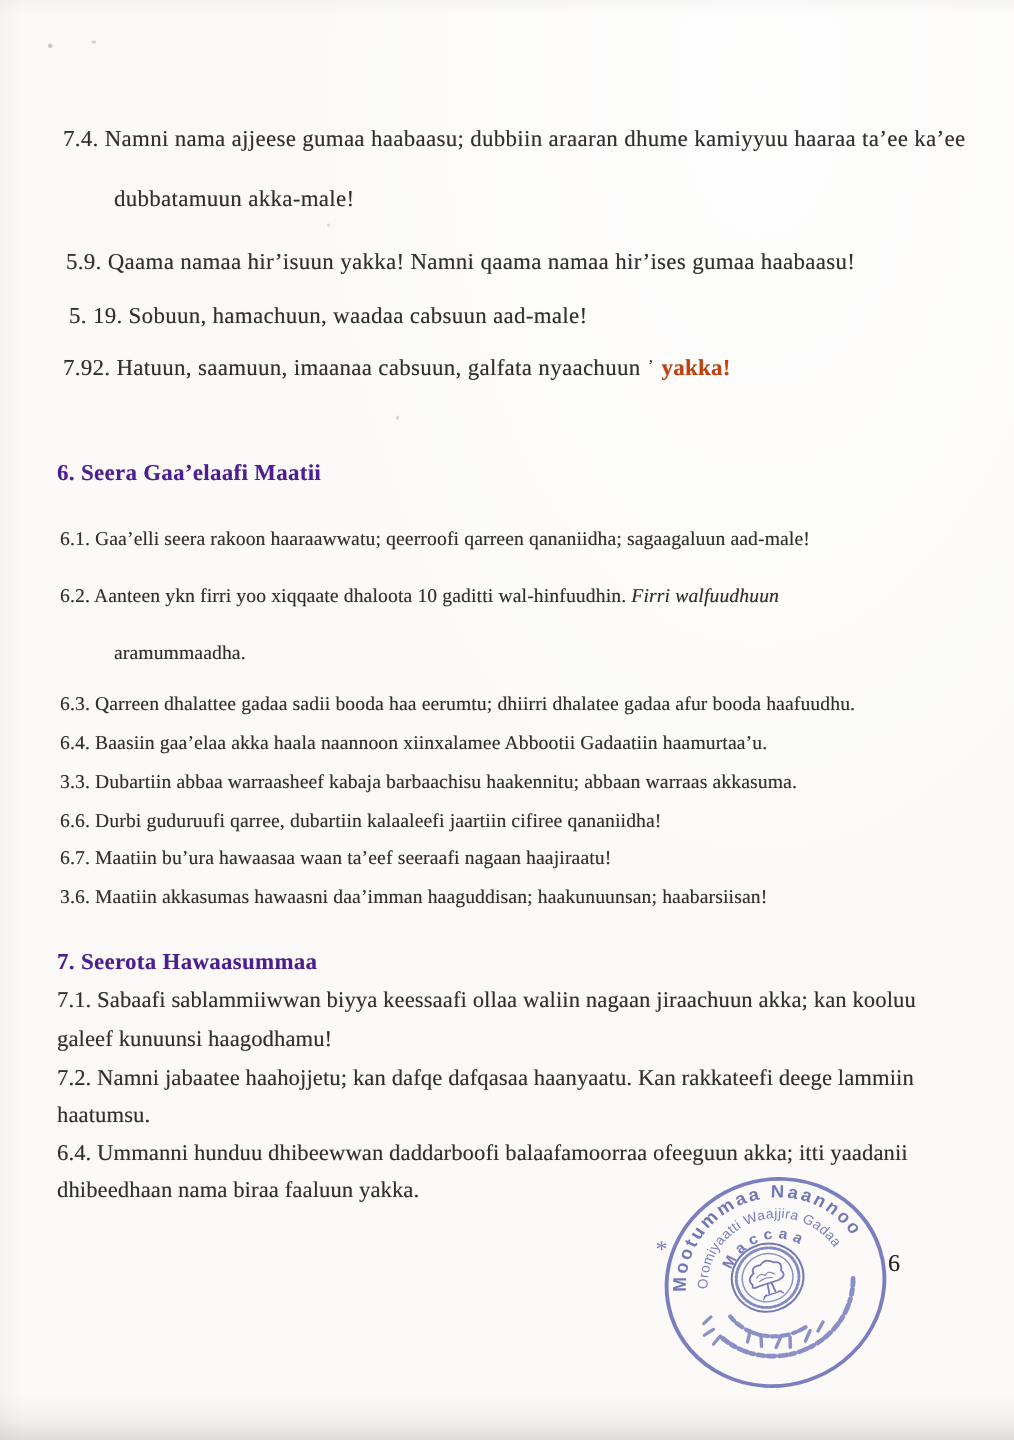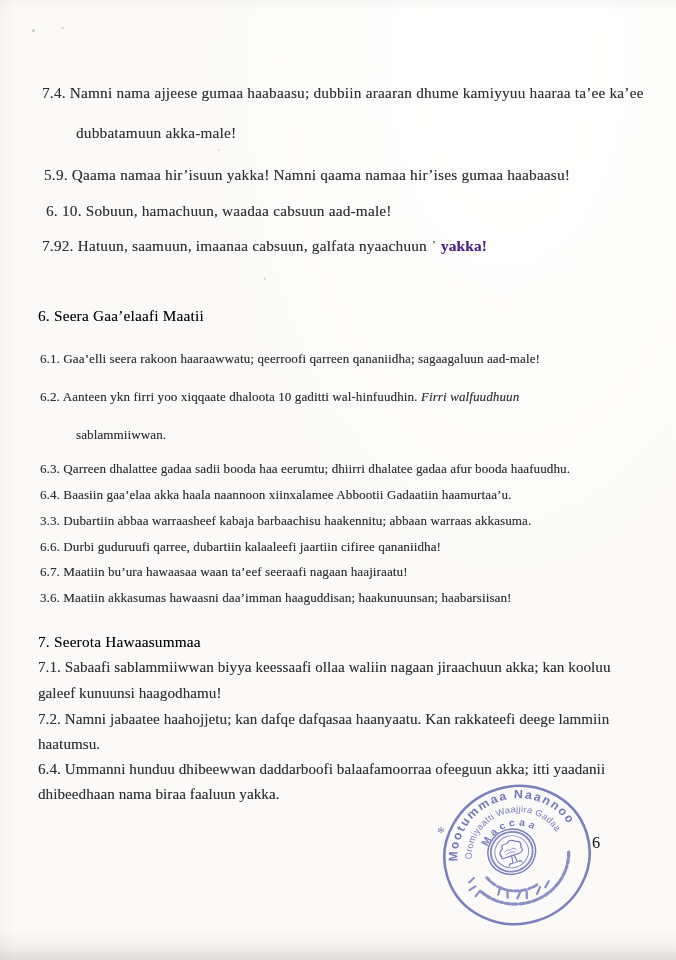--- a/index.html
+++ b/index.html
@@ -16,23 +16,23 @@
       linear-gradient(to bottom, rgba(130,128,122,0.05) 0px, rgba(130,128,122,0) 10px),
       radial-gradient(ellipse at 75% 6%, rgba(255,255,255,0.85), rgba(255,255,255,0) 45%);
   }
   .line{
     position:absolute;white-space:nowrap;color:#2f2f2f;
     text-shadow:0.2px 0.2px 0.45px rgba(55,55,55,0.45);
   }
   .s5{font-size:15.2px;letter-spacing:0.25px;}
   .s6{font-size:13px;letter-spacing:0.12px;}
   .s7{font-size:15px;letter-spacing:0.1px;}
-  .heading{font-weight:normal;font-size:15.2px;letter-spacing:0.25px;color:#000000;}
+  .heading{font-weight:bold;font-size:15.2px;letter-spacing:0.25px;color:#4c1d95;}
   .mark{font-size:11px;vertical-align:3px;margin-left:5px;margin-right:1px;}
-  .line b{font-weight:bold;color:#4c1d95;}
+  .line b{font-weight:bold;color:#c2410c;}
   .line i{}
   .page-num{position:absolute;left:592px;top:834px;font-size:16px;color:#222;
     text-shadow:0.2px 0.2px 0.4px rgba(55,55,55,0.4);}
   .speck{position:absolute;background:#90908c;border-radius:50%;pointer-events:none;}
   #sp1{left:32px;top:29px;width:3px;height:3px;opacity:.45;}
   #sp2{left:61px;top:27px;width:3px;height:2px;opacity:.4;}
   #sp3{left:264px;top:277px;width:2px;height:3px;opacity:.35;}
   #sp4{left:218px;top:149px;width:2px;height:2px;opacity:.3;}
   .stamp{position:absolute;left:415px;top:770px;width:195px;height:180px;opacity:.9;}
 </style>
@@ -42,27 +42,27 @@
 <div class="paper-shade"></div>
 
 <div class="speck" id="sp1"></div>
 <div class="speck" id="sp2"></div>
 <div class="speck" id="sp3"></div>
 <div class="speck" id="sp4"></div>
 
 <div class="line s5" style="left:42px;top:84px">7.4. Namni nama ajjeese gumaa haabaasu; dubbiin araaran dhume kamiyyuu haaraa ta’ee ka’ee</div>
 <div class="line s5" style="left:76px;top:124px">dubbatamuun akka-male!</div>
 <div class="line s5" style="left:44px;top:166px">5.9. Qaama namaa hir’isuun yakka! Namni qaama namaa hir’ises gumaa haabaasu!</div>
-<div class="line s5" style="left:46px;top:202px">6. 10. Sobuun, hamachuun, waadaa cabsuun aad-male!</div>
+<div class="line s5" style="left:46px;top:202px">5. 19. Sobuun, hamachuun, waadaa cabsuun aad-male!</div>
 <div class="line s5" style="left:42px;top:237px"><span>7.92. Hatuun, saamuun, imaanaa cabsuun, galfata nyaachuun</span><span class="mark">’</span> <b>yakka!</b></div>
 
 <div class="line heading" style="left:38px;top:307px">6. Seera Gaa’elaafi Maatii</div>
 <div class="line s6" style="left:40px;top:351px">6.1. Gaa’elli seera rakoon haaraawwatu; qeerroofi qarreen qananiidha; sagaagaluun aad-male!</div>
 <div class="line s6" style="left:40px;top:389px"><span>6.2. Aanteen ykn firri yoo xiqqaate dhaloota 10 gaditti wal-hinfuudhin.</span> <i>Firri walfuudhuun</i></div>
-<div class="line s6" style="left:76px;top:427px">sablammiiwwan.</div>
+<div class="line s6" style="left:76px;top:427px">aramummaadha.</div>
 <div class="line s6" style="left:40px;top:461px">6.3. Qarreen dhalattee gadaa sadii booda haa eerumtu; dhiirri dhalatee gadaa afur booda haafuudhu.</div>
 <div class="line s6" style="left:40px;top:487px">6.4. Baasiin gaa’elaa akka haala naannoon xiinxalamee Abbootii Gadaatiin haamurtaa’u.</div>
 <div class="line s6" style="left:40px;top:513px">3.3. Dubartiin abbaa warraasheef kabaja barbaachisu haakennitu; abbaan warraas akkasuma.</div>
 <div class="line s6" style="left:40px;top:539px">6.6. Durbi guduruufi qarree, dubartiin kalaaleefi jaartiin cifiree qananiidha!</div>
 <div class="line s6" style="left:40px;top:564px">6.7. Maatiin bu’ura hawaasaa waan ta’eef seeraafi nagaan haajiraatu!</div>
 <div class="line s6" style="left:40px;top:590px">3.6. Maatiin akkasumas hawaasni daa’imman haaguddisan; haakunuunsan; haabarsiisan!</div>
 
 <div class="line heading" style="left:38px;top:633px">7. Seerota Hawaasummaa</div>
 <div class="line s7" style="left:38px;top:659px">7.1. Sabaafi sablammiiwwan biyya keessaafi ollaa waliin nagaan jiraachuun akka; kan kooluu</div>
 <div class="line s7" style="left:38px;top:685px">galeef kunuunsi haagodhamu!</div>

